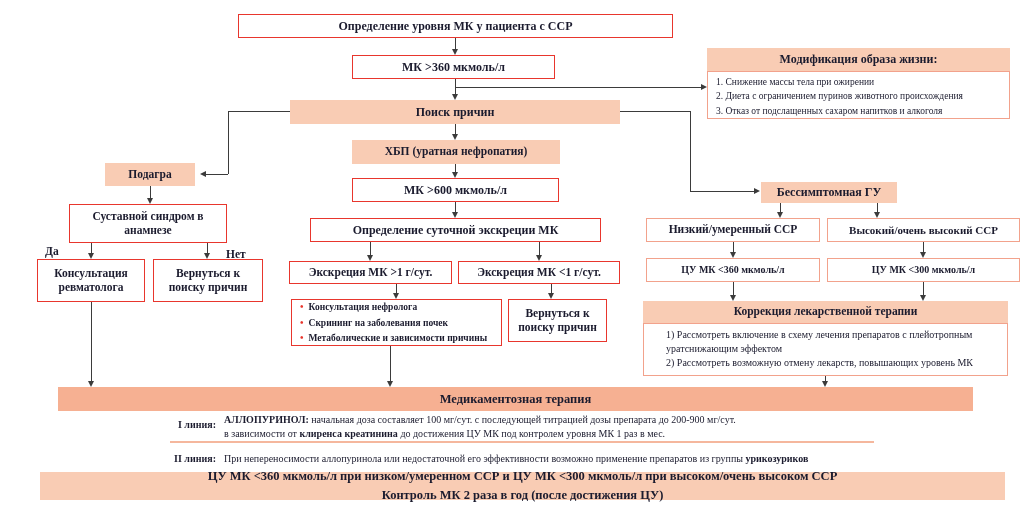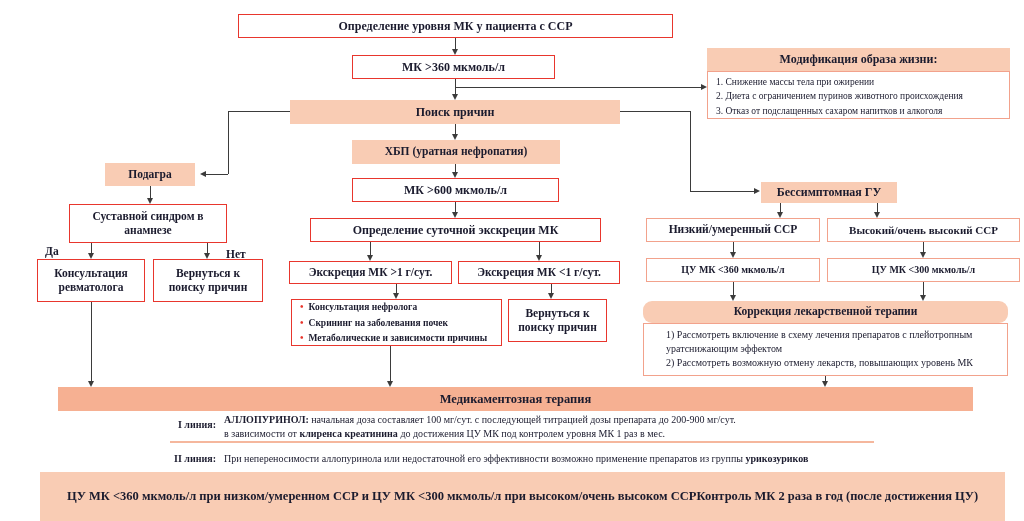--- a/index.html
+++ b/index.html
@@ -111,21 +111,21 @@
     </div>
   <div class="box pink" style="left:827px;top:218px;width:193px;height:24px;font-size:11px;">
       <span>Высокий/очень высокий ССР</span>
     </div>
   <div class="box pink" style="left:646px;top:258px;width:174px;height:24px;font-size:10px;">
       <span>ЦУ МК &lt;360 мкмоль/л</span>
     </div>
   <div class="box pink" style="left:827px;top:258px;width:193px;height:24px;font-size:10px;">
       <span>ЦУ МК &lt;300 мкмоль/л</span>
     </div>
-  <div class="box peach" style="left:643px;top:301px;width:365px;height:22px;border-radius:9px;">
+  <div class="box peach" style="left:643px;top:301px;width:365px;height:22px;">
       <span>Коррекция лекарственной терапии</span>
     </div>
   <div class="box pink body-box" style="left:643px;top:323px;width:365px;height:53px;padding:4px 22px;">
     <span style="display:block;font-size:10px;line-height:1.4;">1) Рассмотреть включение в схему лечения препаратов с плейотропным уратснижающим эффектом</span>
     <span style="display:block;font-size:10px;line-height:1.4;">2) Рассмотреть возможную отмену лекарств, повышающих уровень МК</span>
   </div>
 
   <div class="box bar" style="left:58px;top:387px;width:915px;height:24px;font-size:12.5px;">
       <span>Медикаментозная терапия</span>
     </div>
@@ -135,21 +135,21 @@
     <span class="b">АЛЛОПУРИНОЛ:</span><span> начальная доза составляет 100 мг/сут. с последующей титрацией дозы препарата до 200-900 мг/сут.</span><br>
     <span>в зависимости от </span><span class="b">клиренса креатинина</span><span> до достижения ЦУ МК под контролем уровня МК 1 раз в мес.</span>
   </div>
   <div class="divider" style="left:170px;top:441px;width:704px;"></div>
 
   <div class="txt b" style="left:170px;top:452px;width:46px;text-align:right;">II линия:</div>
   <div class="txt" style="left:224px;top:452px;width:660px;">
     <span>При непереносимости аллопуринола или недостаточной его эффективности возможно применение препаратов из группы </span><span class="b">урикозуриков</span>
   </div>
 
-  <div class="box peach" style="left:40px;top:472px;width:965px;height:50px;flex-direction:row;">
+  <div class="box peach" style="left:40px;top:472px;width:965px;height:28px;flex-direction:column;">
     <span class="banner-line">ЦУ МК &lt;360 мкмоль/л при низком/умеренном ССР и ЦУ МК &lt;300 мкмоль/л при высоком/очень высоком ССР</span>
     <span class="banner-line">Контроль МК 2 раза в год (после достижения ЦУ)</span>
   </div>
 
   <div class="vl ah" style="left:455px;top:38px;height:11px;"></div>
   <div class="vl ah" style="left:455px;top:79px;height:15px;"></div>
   <div class="hl ahr" style="left:455px;top:87px;width:246px;"></div>
   <div class="vl ah" style="left:455px;top:124px;height:10px;"></div>
   <div class="vl ah" style="left:455px;top:164px;height:8px;"></div>
   <div class="vl ah" style="left:455px;top:202px;height:10px;"></div>

